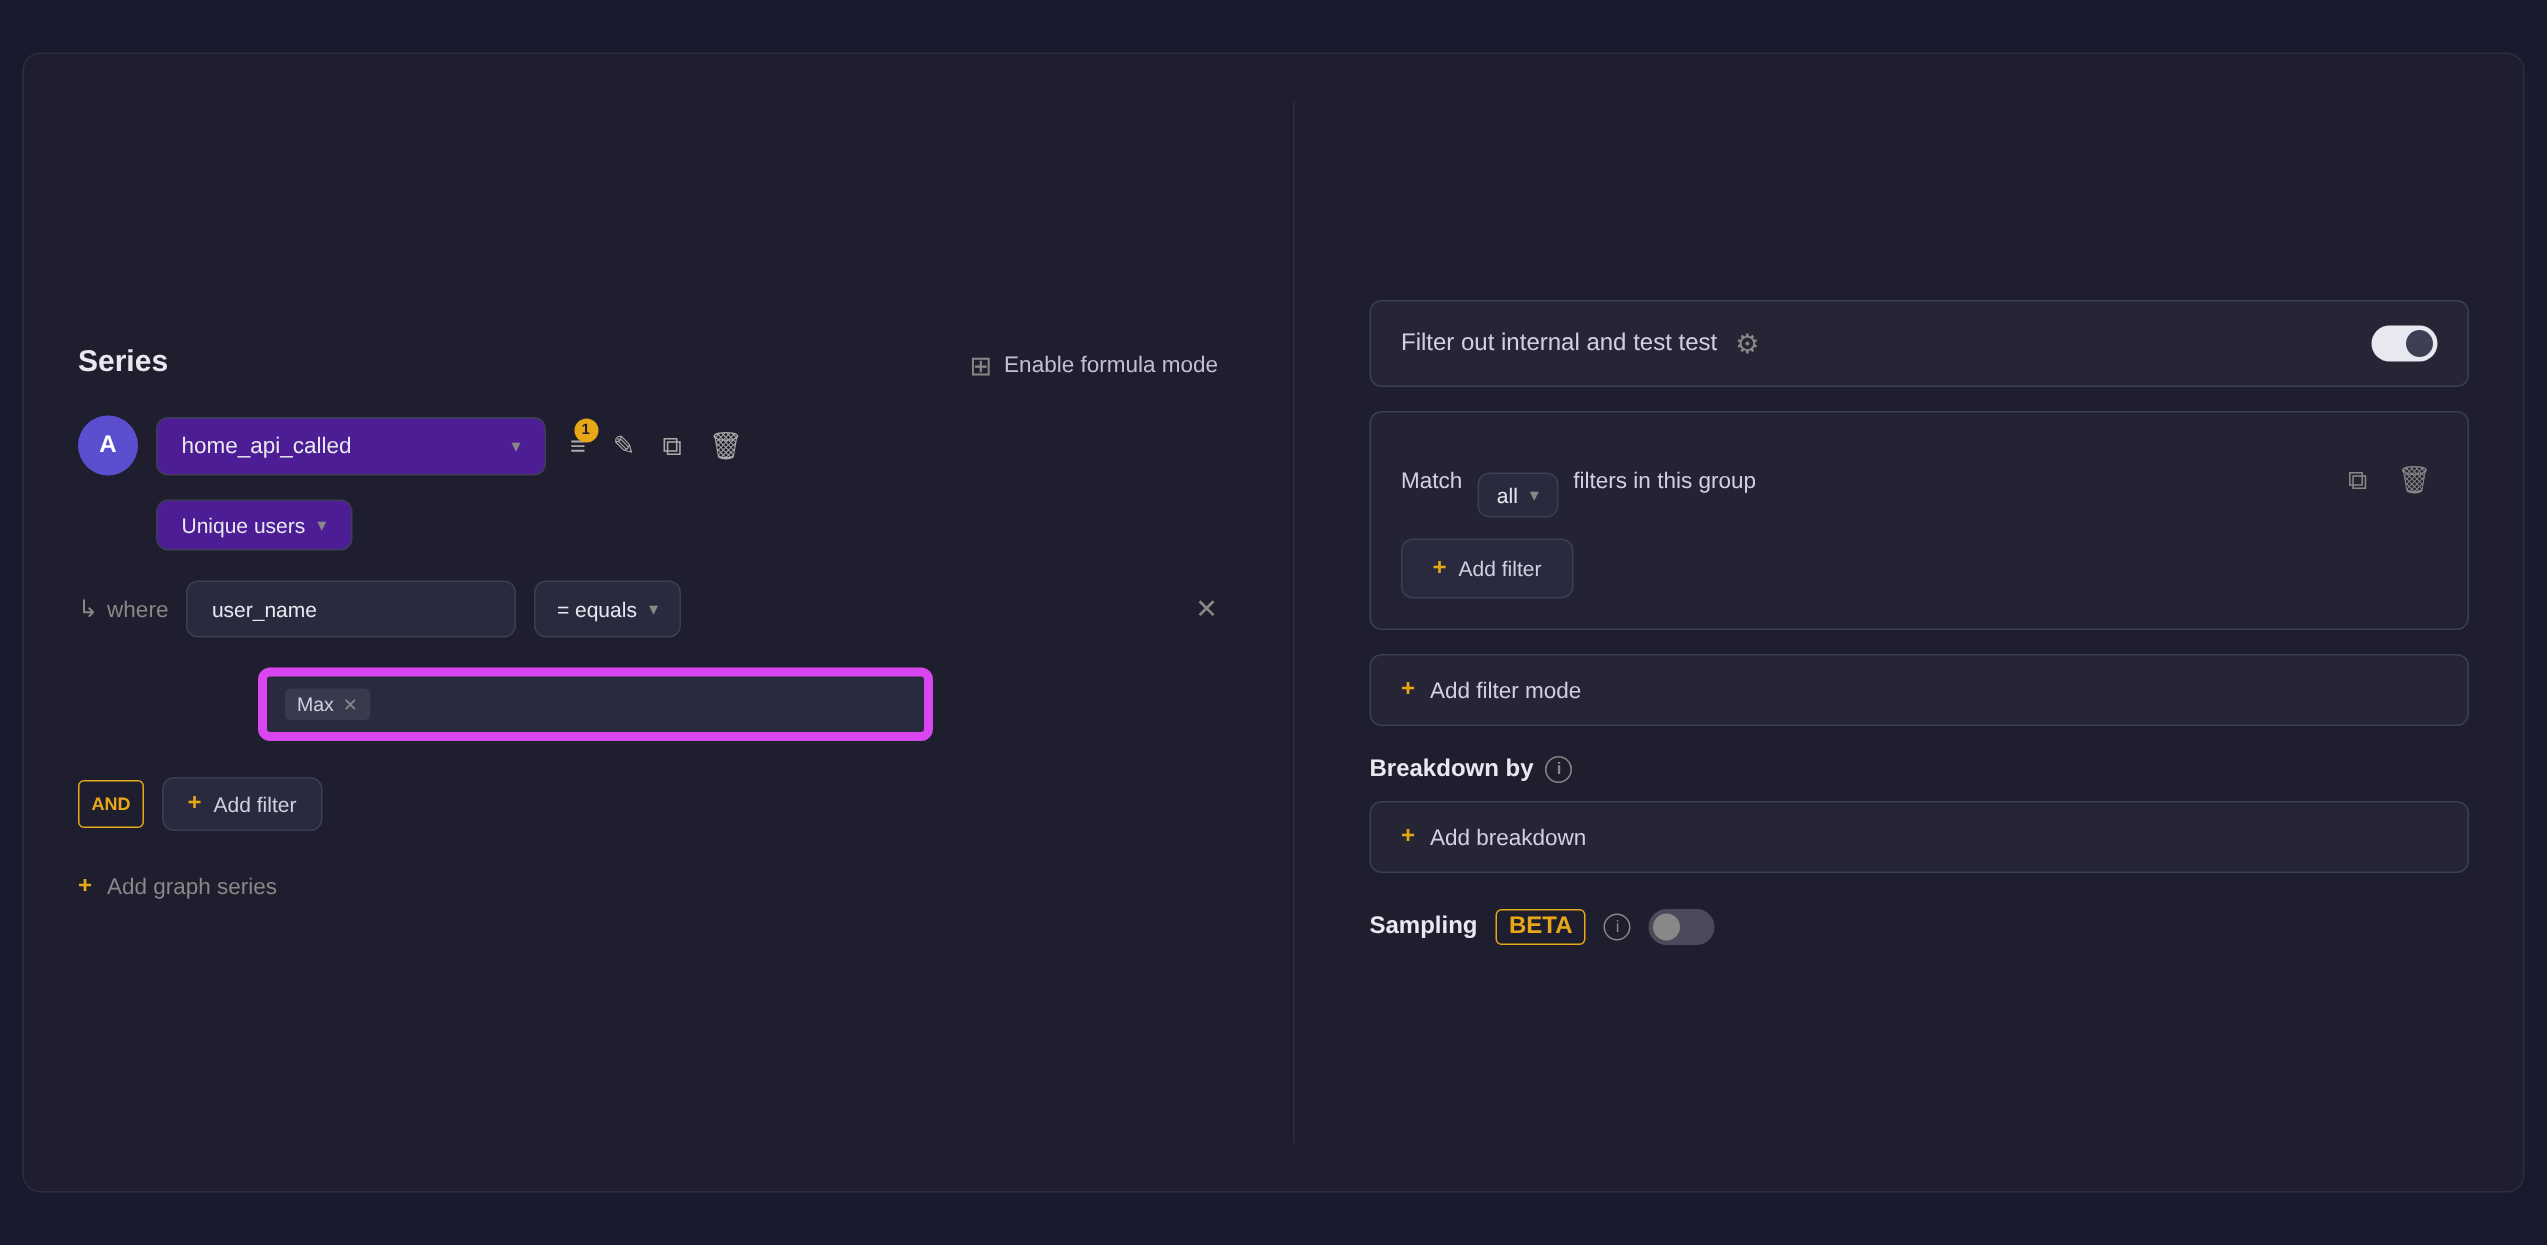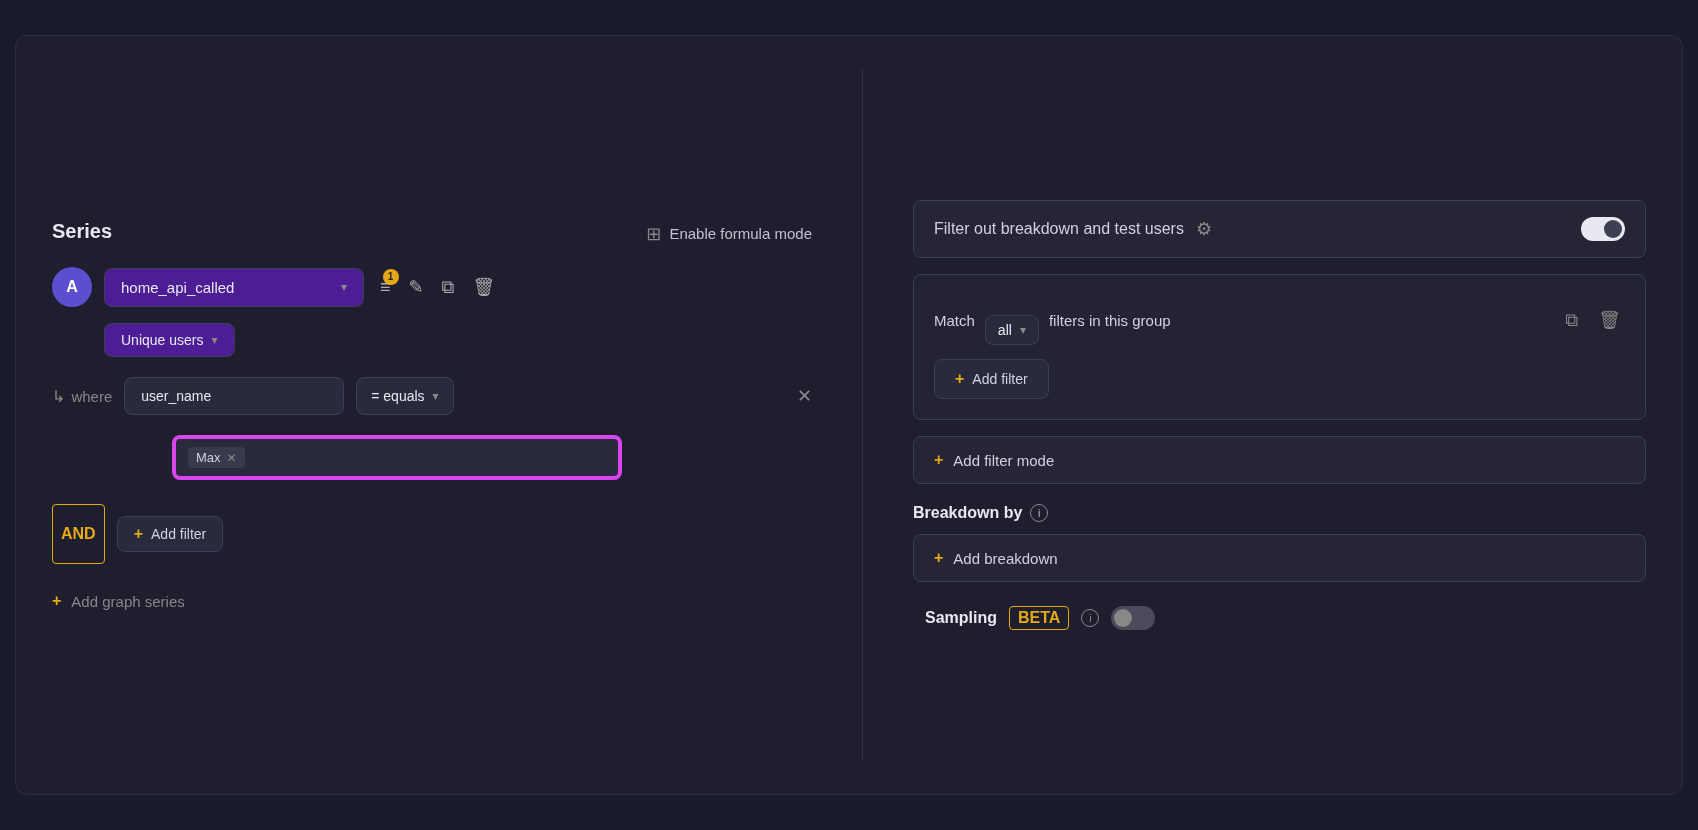--- a/index.html
+++ b/index.html
@@ -155,21 +155,21 @@
     }
     .tags-row {
       display: flex;
       align-items: center;
       gap: 8px;
       margin-top: 4px;
       margin-left: 120px;
     }
     .tags-container {
       background: #2a2a3e;
-      border: 4px solid #d946ef;
+      border: 6px solid #d946ef;
       border-radius: 8px;
       padding: 8px 12px;
       display: flex;
       align-items: center;
       gap: 8px;
       min-width: 450px;
     }
     .tag {
       background: #3a3a4e;
       border-radius: 4px;
@@ -187,22 +187,22 @@
     }
     .and-add-row {
       display: flex;
       align-items: center;
       gap: 12px;
       margin-top: 8px;
     }
     .and-badge {
       border: 1px solid #e6a817;
       border-radius: 4px;
-      padding: 20px 8px;
-      font-size: 16px;
+      padding: 8px 8px;
+      font-size: 12px;
       font-weight: 700;
       color: #e6a817;
       background: transparent;
     }
     .add-filter-btn {
       background: #2a2a3e;
       border: 1px solid #3e3e54;
       border-radius: 8px;
       padding: 8px 16px;
       color: #d0d0e0;
@@ -379,21 +379,20 @@
     .sampling-row {
       display: flex;
       align-items: center;
       gap: 12px;
       margin-top: 8px;
     }
     .sampling-label {
       font-size: 16px;
       font-weight: 600;
       color: #e8e8f0;
-      margin-left: 12px;
     }
     .beta-badge {
       border: 1px solid #e6a817;
       border-radius: 4px;
       padding: 2px 8px;
       font-size: 16px;
       font-weight: 700;
       color: #e6a817;
     }
     .formula-mode-btn {
@@ -490,21 +489,21 @@
       <span>Add graph series</span>
     </div>
   </div>
 
   <div class="divider"></div>
 
   <div class="right-panel">
 
     <div class="filter-header-row">
       <div class="filter-title-area">
-        <span>Filter out breakdown and test users</span>
+        <span>Filter out internal and test test</span>
         <span class="gear-icon">⚙</span>
       </div>
       <div class="toggle-switch"></div>
     </div>
 
     <div class="filter-group-box">
       <div class="match-row">
         <div class="match-left">
           <span>Match</span>
           <div class="match-select">

